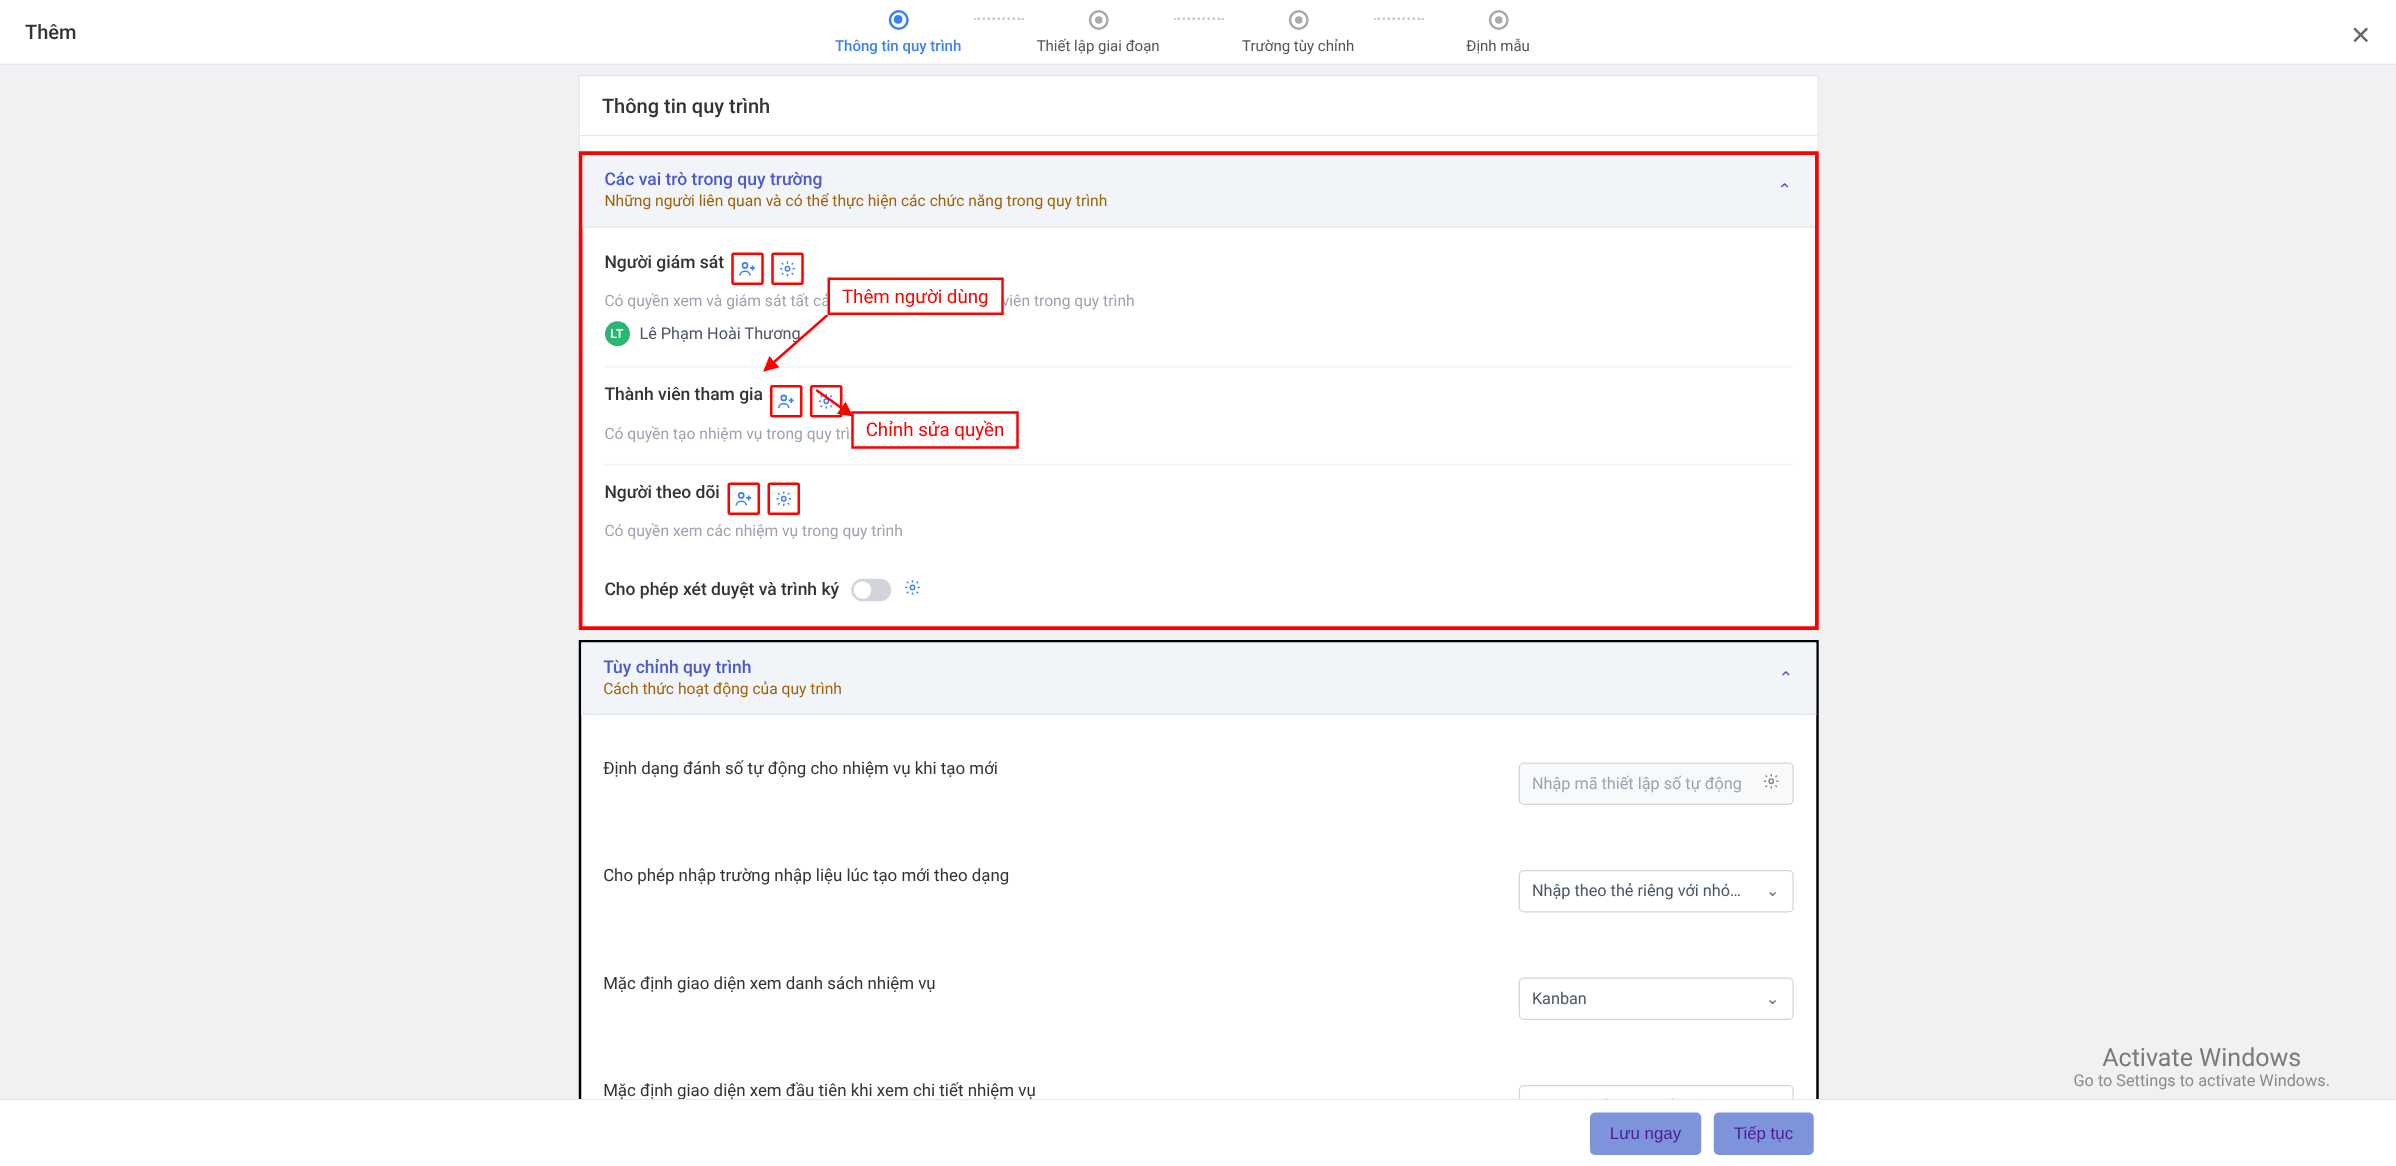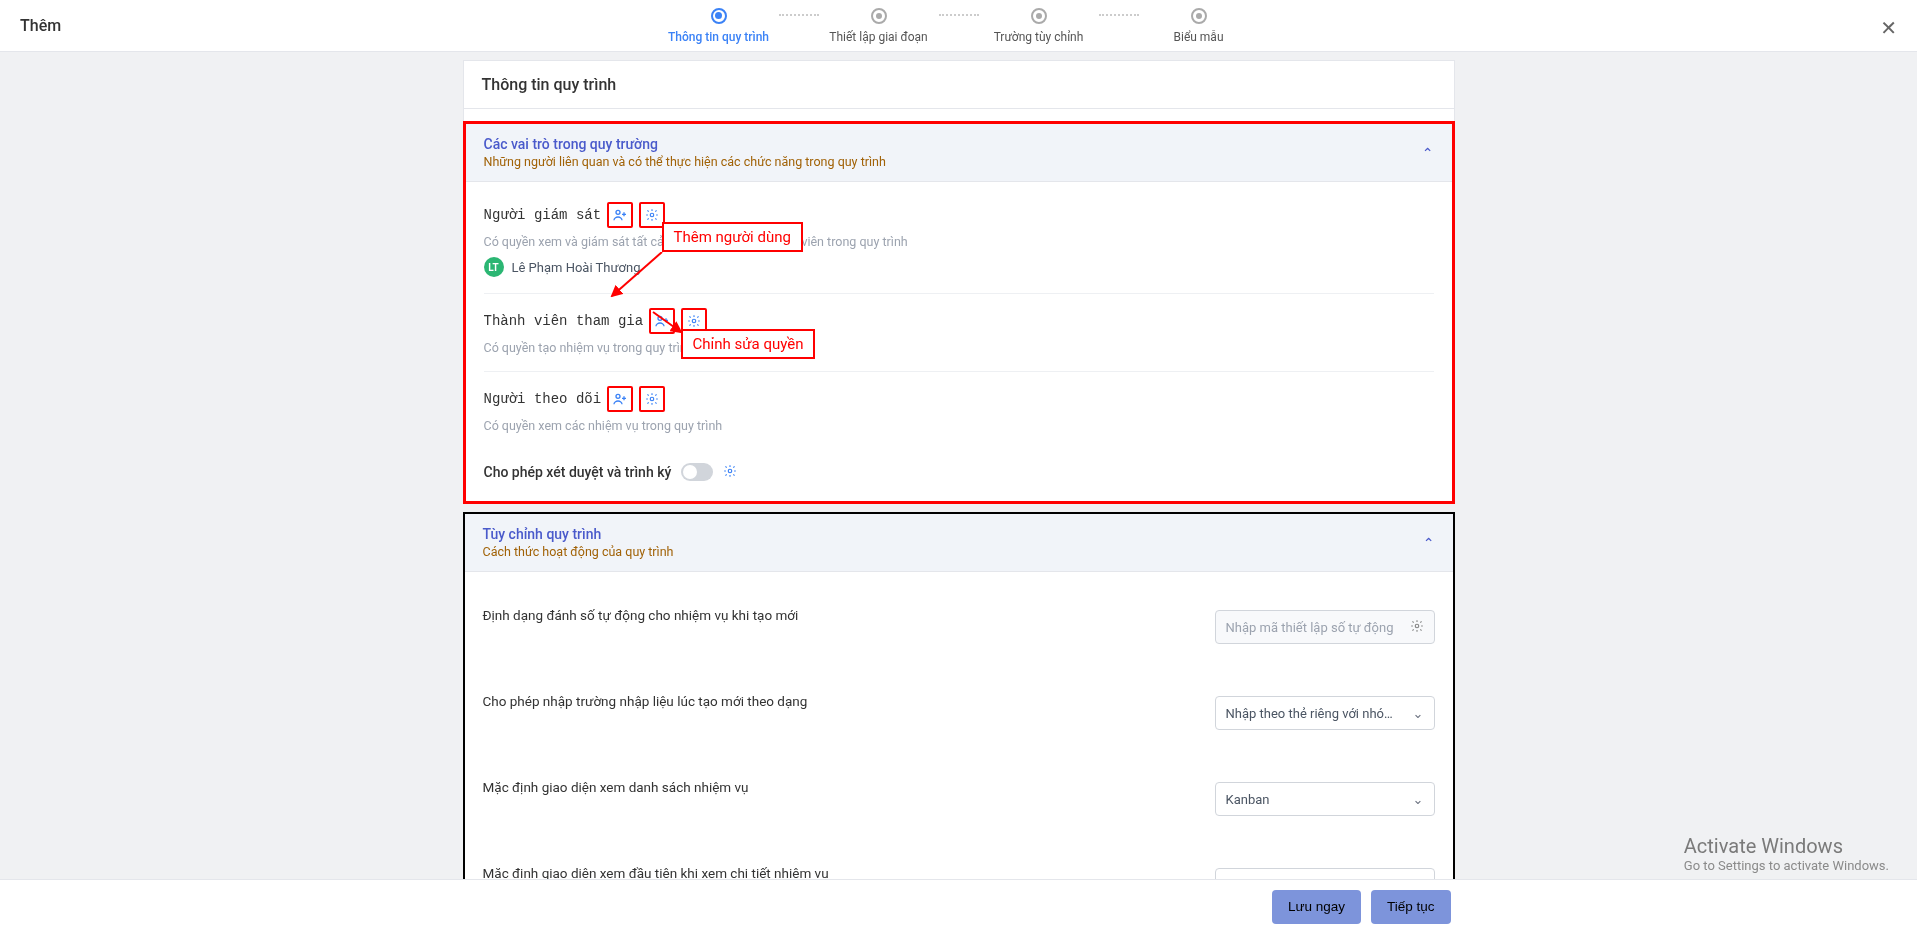--- a/index.html
+++ b/index.html
@@ -105,21 +105,21 @@
     padding: 12px 18px;
     display:flex; justify-content:space-between; align-items:center;
     border-bottom:1px solid #e4e6eb;
   }
   .panel-title { color:#4a5acb; font-weight:500; font-size:14px; }
   .panel-sub { color:#a16207; font-size: 12.5px; margin-top:2px; }
   .collapse-arrow { color:#4a5acb; font-size:14px; }
   .panel-body { padding: 6px 18px 20px; }
   .role-block { padding: 14px 0 16px; border-bottom:1px solid #eef0f3; position:relative; }
   .role-block.last { border-bottom:none; }
-  .role-head { display:flex; align-items:center; gap:6px;font-family:Liberation Mono, monospace; }
+  .role-head { display:flex; align-items:flex-start; gap:6px; }
   .role-name { font-weight:500; color:#333; font-size:14px; }
   .iconbtn {
     width:26px; height:26px; border:2px solid #f00;
     display:inline-flex; align-items:center; justify-content:center;
     color:#3b82f6; cursor:pointer; border-radius:2px;
     background:#fff;
   }
   .role-desc { color:#9ca3af; font-size:12.5px; margin-top:6px; }
   .user-chip { display:flex; align-items:center; gap:8px; margin-top:8px; font-size:13px; color:#4b5563; }
   .avatar { width:20px; height:20px; border-radius:50%; background:#2bb673; color:#fff; font-size:10px; display:flex; align-items:center; justify-content:center; font-weight:600; }
@@ -151,26 +151,26 @@
   .chev { color:#6b7280; }
   .select .lefticon { margin-right:6px; color:#666; }
   .footer {
     position:fixed; bottom:0; left:0; right:0; background:#fff;
     border-top:1px solid #e4e6eb; height:54px;
     display:flex; justify-content:flex-end; align-items:center; gap:10px;
     padding-right:calc((100% - 992px)/2 + 4px);
   }
   .btn {
     height:34px; padding:0 16px; border-radius:4px; border:none;
-    cursor:pointer; font-size:13.5px; color:#000000;
+    cursor:pointer; font-size:13.5px; color:#4c1d95;
   }
   .btn.secondary { background:#7d94db; }
   .btn.primary { background:#7d94db; }
   .watermark {
-    position:fixed; right:28px; bottom:60px; color:#8a8a8a;
+    position:fixed; right:53px; bottom:60px; color:#8a8a8a;text-align:center;
   }
   .watermark .l1 { font-size:20px; color:#7a7a7a; }
   .watermark .l2 { font-size:13px; color:#8a8a8a; }
   .person-add-svg { width:16px; height:16px; }
   .gear-svg { width:14px; height:14px; }
   .rel { position:relative; }
 </style>
 </head>
 <body>
 
@@ -187,21 +187,21 @@
       <div class="label">Thiết lập giai đoạn</div>
     </div>
     <div class="connector"></div>
     <div class="step">
       <div class="circle"></div>
       <div class="label">Trường tùy chỉnh</div>
     </div>
     <div class="connector"></div>
     <div class="step">
       <div class="circle"></div>
-      <div class="label">Biểu mẫu</div>
+      <div class="label">Định mẫu</div>
     </div>
   </div>
   <div class="close-btn">✕</div>
 </div>
 
 <div class="page">
   <div class="section-title-bar">Thông tin quy trình</div>
   <div class="gap-card"></div>
 
   <div class="red-frame">

